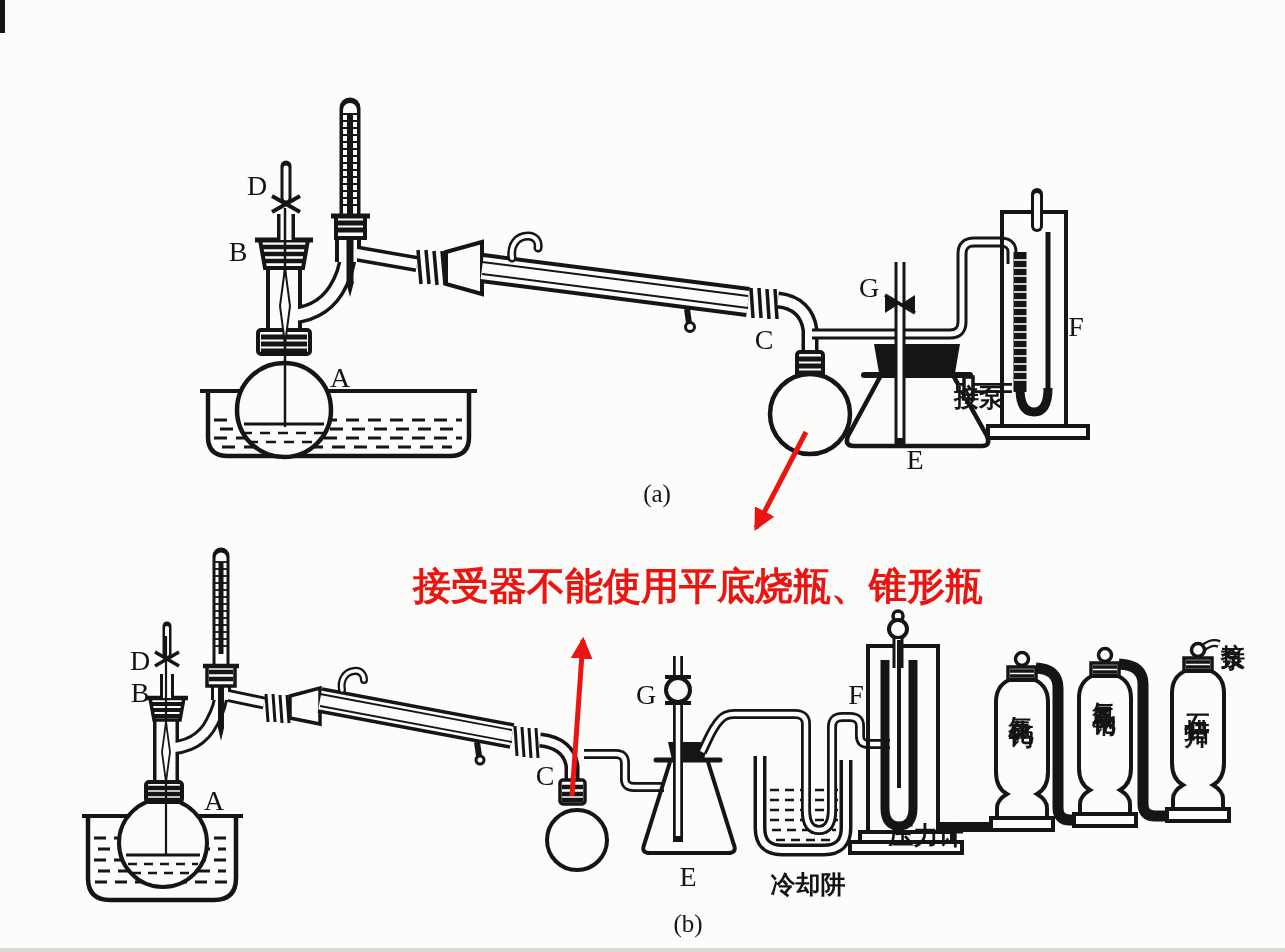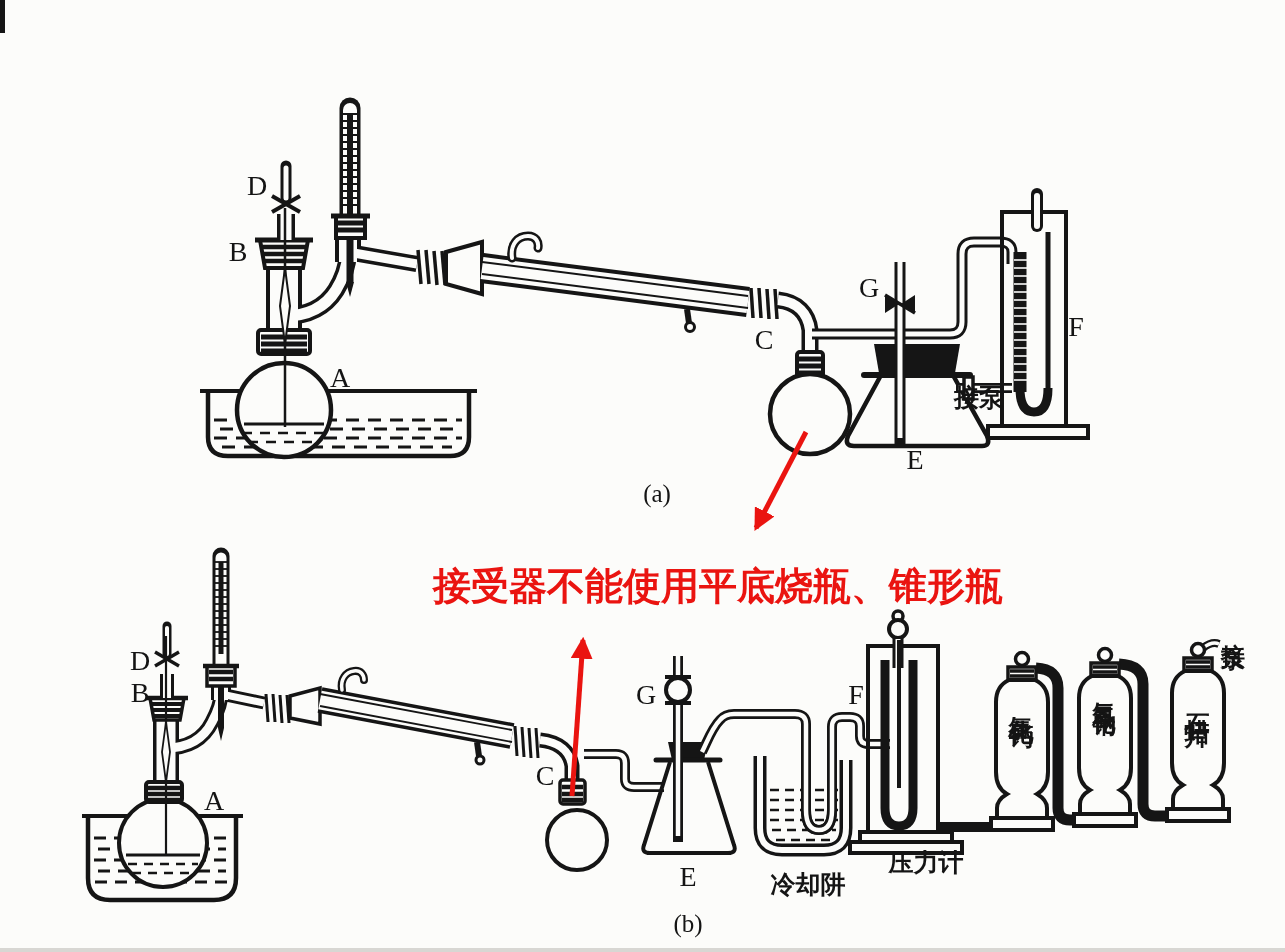--- a/index.html
+++ b/index.html
@@ -12,21 +12,21 @@
   .k{fill:#151515;stroke:none;}
   .d{stroke:#151515;fill:none;}
   .w{stroke:#fcfcfa;fill:none;}
   .L{position:absolute;transform:translate(-50%,-50%);font:28px "Liberation Serif",serif;
      color:#141414;white-space:nowrap;}
   .cap{font:25px "Liberation Serif",serif;}
   .cjk{font:25px "Liberation Sans",sans-serif;font-weight:bold;text-align:right;}
   .v{writing-mode:vertical-rl;text-orientation:upright;letter-spacing:4px;
      transform:translate(-50%,0);}
   .note{position:absolute;font:bold 38px "Liberation Sans",sans-serif;color:#ea1410;
-        white-space:nowrap;letter-spacing:0px;margin-left:20px;}
+        white-space:nowrap;letter-spacing:0px;}
 </style>
 </head>
 <body>
 <div id="canvas">
 
 <svg width="1285" height="952" viewBox="0 0 1285 952">
   <defs>
     <marker id="ah" viewBox="0 0 10 10" refX="8.5" refY="5" markerWidth="4.4" markerHeight="4.4" orient="auto-start-reverse">
       <path d="M0,0 L10,5 L0,10 Z" fill="#ea1410"></path>
     </marker>
@@ -453,21 +453,21 @@
 <div class="note" style="left:413px;top:561px">接受器不能使用平底烧瓶、锥形瓶</div>
 
 <span class="L" style="left:140px;top:661px">D</span>
 <span class="L" style="left:140px;top:693px">B</span>
 <span class="L" style="left:214px;top:801px">A</span>
 <span class="L" style="left:545px;top:776px">C</span>
 <span class="L" style="left:646px;top:695px">G</span>
 <span class="L" style="left:688px;top:877px">E</span>
 <span class="L" style="left:856px;top:695px">F</span>
 <span class="L cjk" style="left:808px;top:884px">冷却阱</span>
-<span class="L cjk" style="left:926px;top:862px">压力计</span>
+<span class="L cjk" style="left:926px;top:835px">压力计</span>
 <span class="L cap" style="left:688px;top:924px">(b)</span>
 
 <div class="L cjk v" style="left:1022px;top:696px;transform:translate(-50%,0)">氯化钙</div>
 <div class="L cjk v" style="left:1105px;top:684px;transform:translate(-50%,0);font-size:23px">氢氧化钠</div>
 <div class="L cjk v" style="left:1198px;top:694px;transform:translate(-50%,0)">石蜡片</div>
 <div class="L cjk v" style="left:1233px;top:624px;transform:translate(-50%,0);font-size:24px">接泵</div>
 
 </div>
 
 </body></html>

